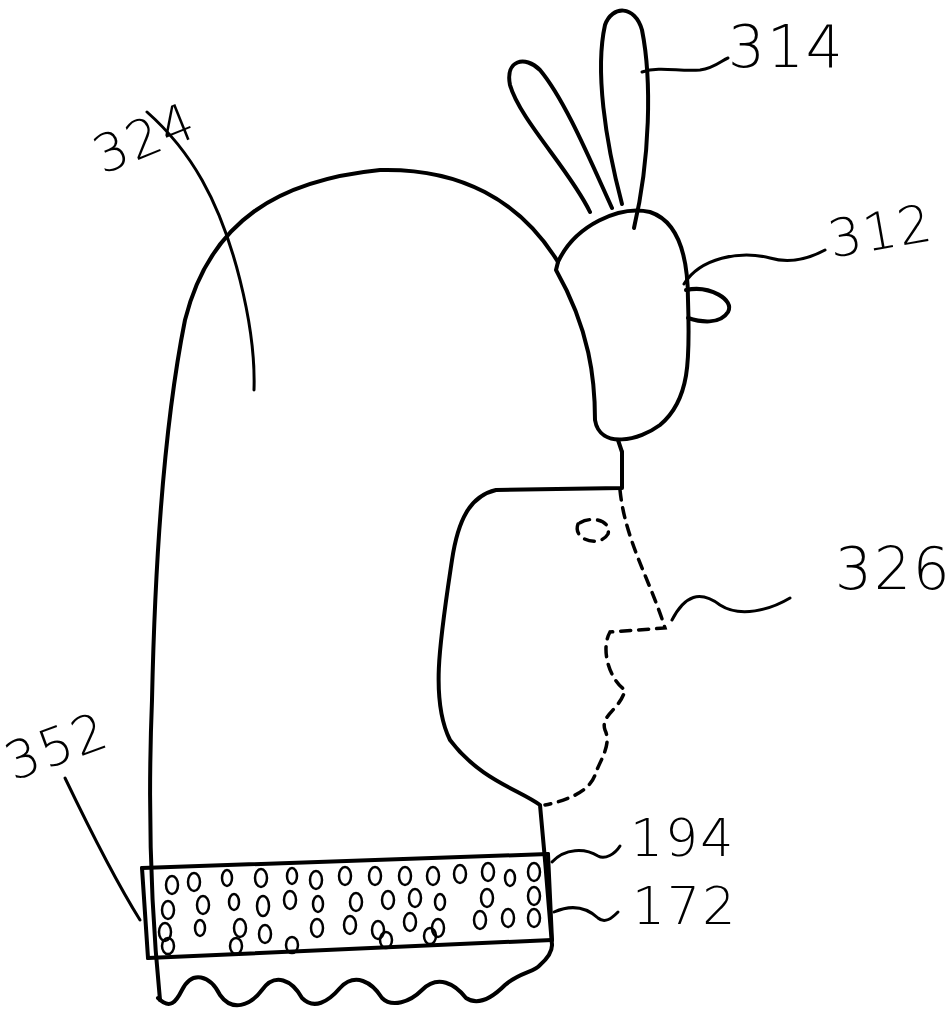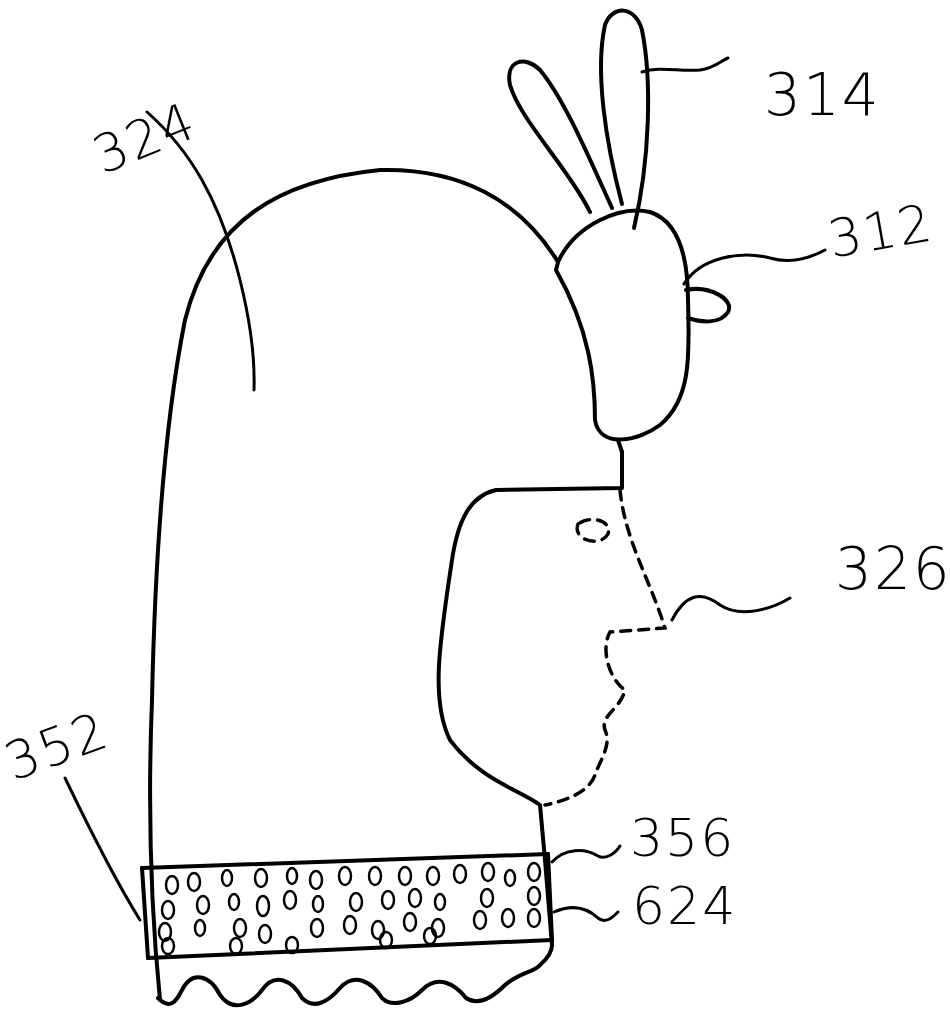--- a/index.html
+++ b/index.html
@@ -102,19 +102,19 @@
     <path class="thin" d="M147 112 C 190 150, 220 200, 240 280 C 250 320, 255 360, 254 390"></path>
     <path class="thin" d="M642 72 C 660 66, 680 72, 700 70 C 715 68, 722 60, 728 58"></path>
     <path class="thin" d="M684 284 C 700 258, 740 250, 770 258 C 790 264, 810 258, 825 250"></path>
     <path class="thin" d="M672 620 C 685 595, 700 590, 720 605 C 740 618, 770 610, 790 598"></path>
     <path class="thin" d="M65 778 C 90 830, 115 880, 140 920"></path>
     <path class="thin" d="M552 862 C 565 848, 585 848, 598 856 C 605 860, 615 854, 620 846"></path>
     <path class="thin" d="M554 912 C 570 905, 585 906, 598 918 C 605 924, 612 918, 618 912"></path>
   </g>
 </svg>
 
-<div class="ref" style="left:764px; top:18px; font-size:58px;margin-top:48px;">314</div>
+<div class="ref" style="left:728px; top:18px; font-size:58px;">314</div>
 <div class="ref" style="left:828px; top:205px; transform:rotate(-10deg);">312</div>
 <div class="ref" style="left:92px; top:112px; transform:rotate(-22deg);">324</div>
 <div class="ref" style="left:800px; top:540px; font-size:58px;margin-left:35px;">326</div>
 <div class="ref" style="left:4px; top:720px; transform:rotate(-20deg);">352</div>
-<div class="ref" style="left:630px; top:812px;">356</div>
-<div class="ref" style="left:632px; top:880px;">624</div>
+<div class="ref" style="left:630px; top:812px;">194</div>
+<div class="ref" style="left:632px; top:880px;">172</div>
 
 </body></html>

